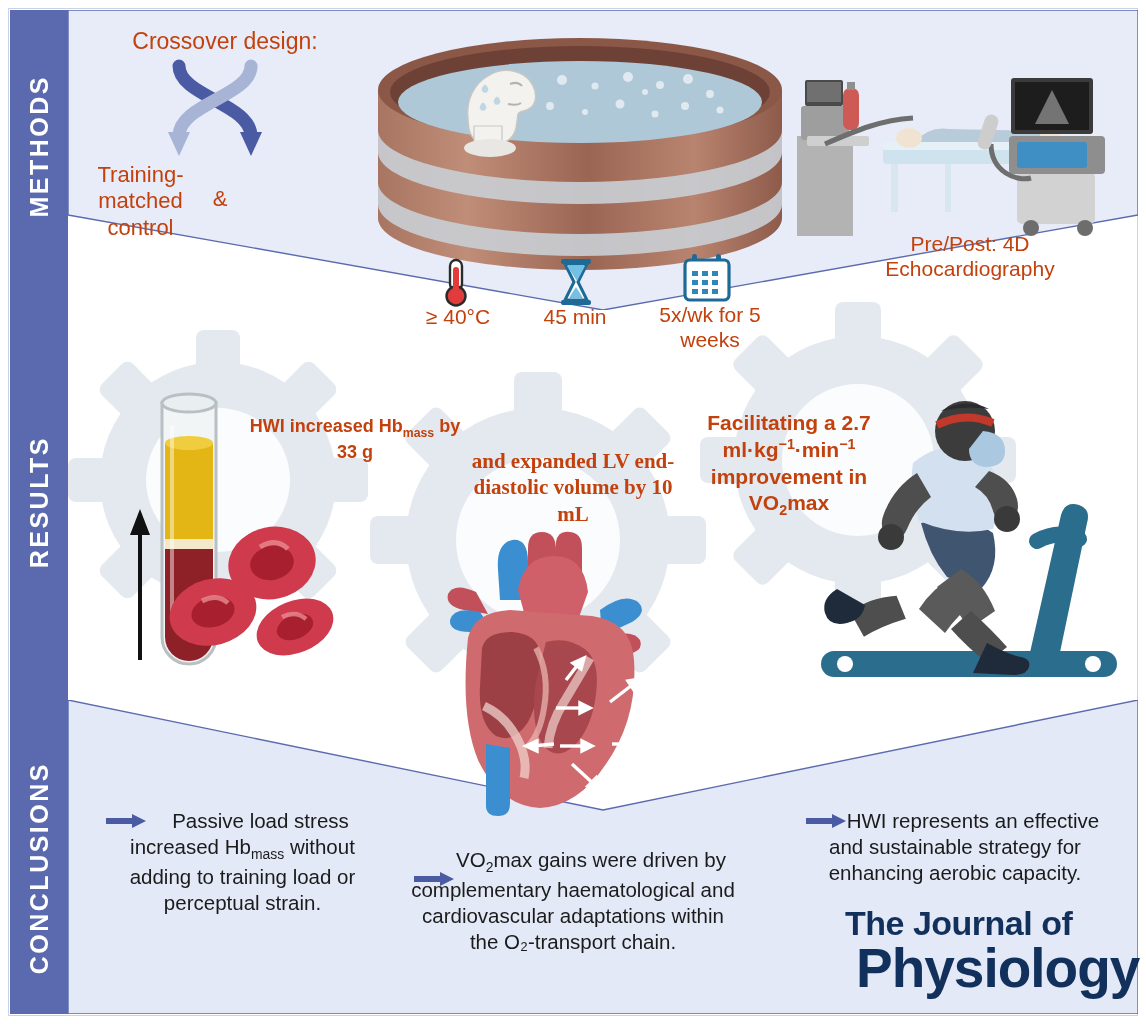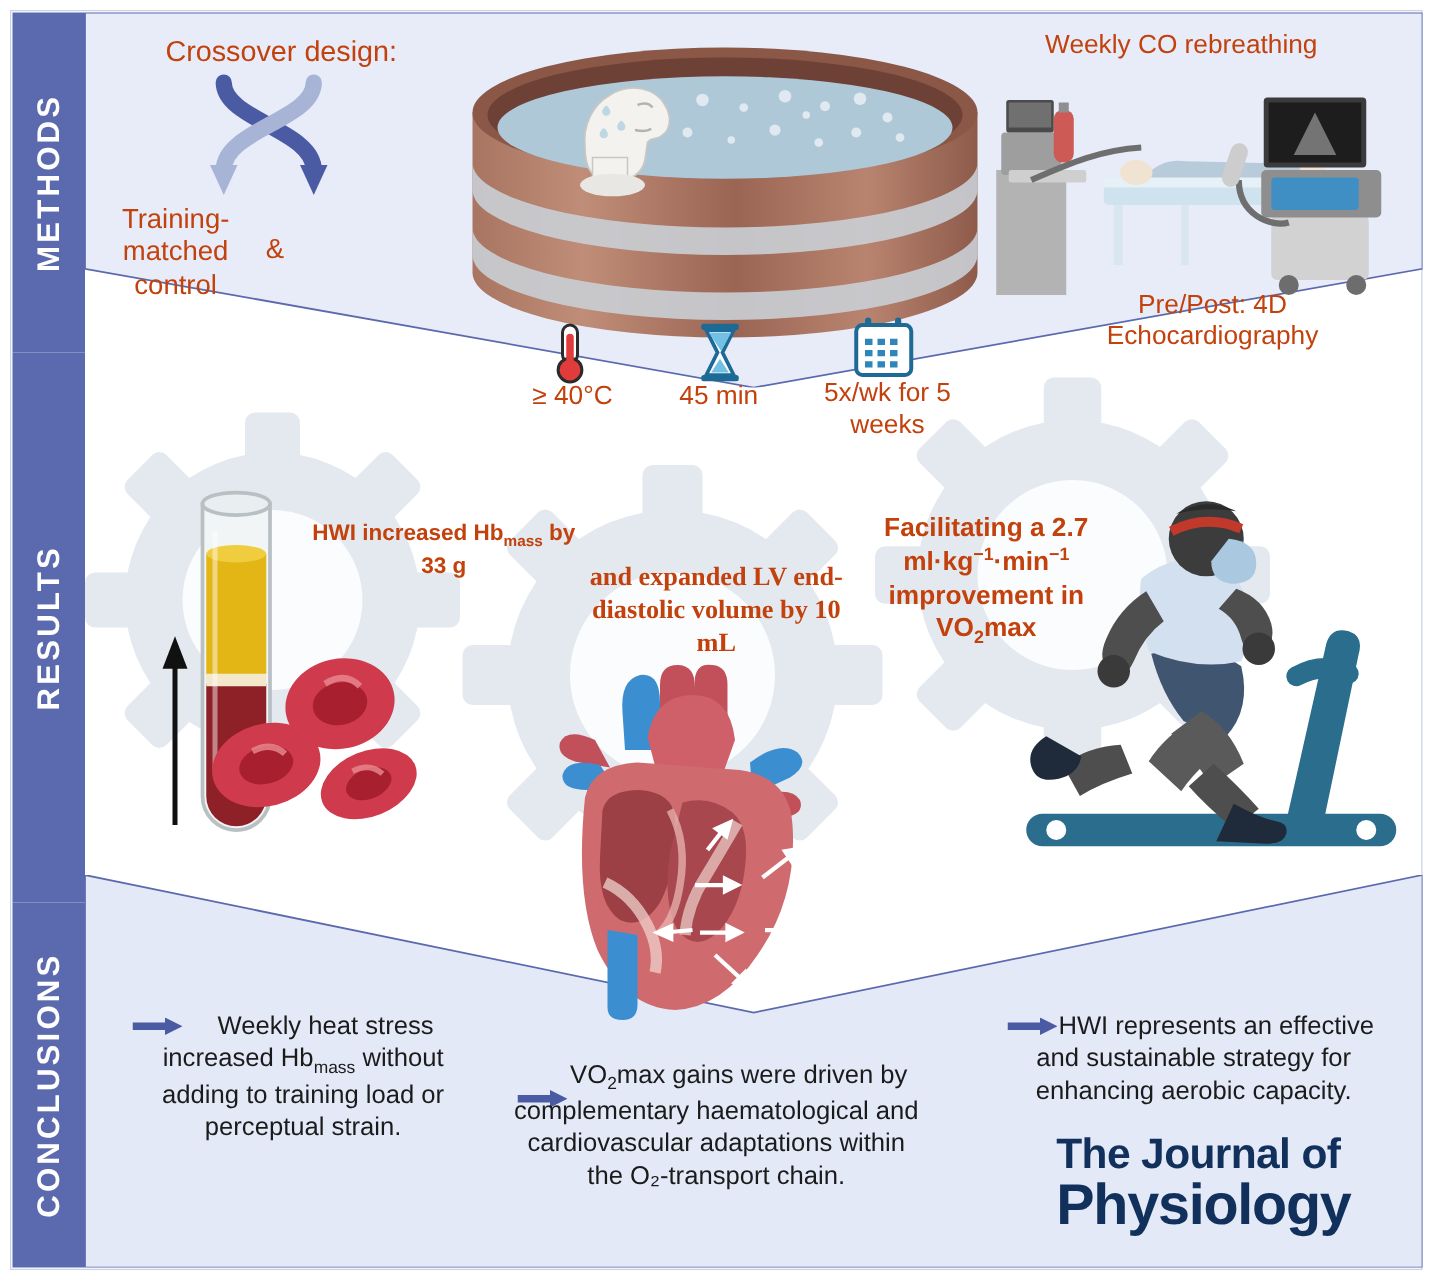--- a/index.html
+++ b/index.html
@@ -41,21 +41,21 @@
   
   .concl{position:absolute;color:#1b1b1b;font-size:20.5px;line-height:1.28;text-align:center;}
   #concl-1{left:100px;top:808px;width:285px;}
   #concl-2{left:408px;top:847px;width:330px;}
   #concl-3{left:800px;top:808px;width:310px;}
   .bullet{position:absolute;width:40px;height:14px;}
 
   
   #journal{position:absolute;left:845px;top:906px;width:290px;color:#12305c;text-align:left;font-family:"Liberation Sans",sans-serif;}
   #journal .line1{font-size:34px;font-weight:bold;letter-spacing:-0.5px;line-height:1.0;}
-  #journal .line2{font-size:46px;font-weight:bold;letter-spacing:-1px;line-height:1.02;}
+  #journal .line2{font-size:55px;font-weight:bold;letter-spacing:-1px;line-height:1.02;margin-left:11px;}
 
   svg{display:block;}
   .abs{position:absolute;}
 </style>
 </head>
 <body>
 
 <div id="abstract">
   <div class="frame"></div>
 
@@ -223,21 +223,20 @@
       <rect x="10" y="28" width="6" height="5"></rect>
         <rect x="20" y="28" width="6" height="5"></rect>
         <rect x="30" y="28" width="6" height="5"></rect>
       <rect x="10" y="37" width="6" height="5"></rect>
         <rect x="20" y="37" width="6" height="5"></rect>
         <rect x="30" y="37" width="6" height="5"></rect>
     </g>
   </svg>
   <div class="txt" id="freq-label">5x/wk for 5 weeks</div>
 
-  <div class="txt" id="co-title">Weekly CO rebreathing</div>
 
   <svg class="abs" style="left:795px;top:52px;" width="330" height="185">
 
     <rect x="88" y="96" width="205" height="16" rx="4" fill="#cfe3ee"></rect>
     <rect x="88" y="90" width="205" height="8" rx="3" fill="#e6f1f7"></rect>
     <rect x="96" y="112" width="7" height="48" fill="#d8e6ee"></rect>
     <rect x="276" y="112" width="7" height="48" fill="#d8e6ee"></rect>
     <rect x="150" y="112" width="6" height="48" fill="#d8e6ee"></rect>
 
     <path d="M120,90 q14,-16 34,-13 l85,2 q18,1 26,11 z" fill="#b8cbdb"></path>
@@ -398,21 +397,21 @@
     <span>Facilitating a 2.7</span><br>
     <span>ml·kg</span><sup>−1</sup><span>·min</span><sup>−1</sup><br>
     <span>improvement in</span><br>
     <span>VO</span><sub>2</sub><span>max</span>
   </div>
 
   <svg class="bullet" style="left:106px;top:814px;" viewBox="0 0 40 14">
     <path d="M0,4 L26,4 L26,0 L40,7 L26,14 L26,10 L0,10 Z" fill="#4b5ba3"></path>
   </svg>
   <div class="concl" id="concl-1">
-    <span style="padding-left:36px">Weekly heat stress increased Hb</span><sub>mass</sub><span> without adding to training load or perceptual strain.</span>
+    <span style="padding-left:36px">Passive load stress increased Hb</span><sub>mass</sub><span> without adding to training load or perceptual strain.</span>
   </div>
 
   <svg class="bullet" style="left:414px;top:872px;" viewBox="0 0 40 14">
     <path d="M0,4 L26,4 L26,0 L40,7 L26,14 L26,10 L0,10 Z" fill="#4b5ba3"></path>
   </svg>
   <div class="concl" id="concl-2">
     <span style="padding-left:36px">VO</span><sub>2</sub><span>max gains were driven by complementary haematological and cardiovascular adaptations within the O₂-transport chain.</span>
   </div>
 
   <svg class="bullet" style="left:806px;top:814px;" viewBox="0 0 40 14">

